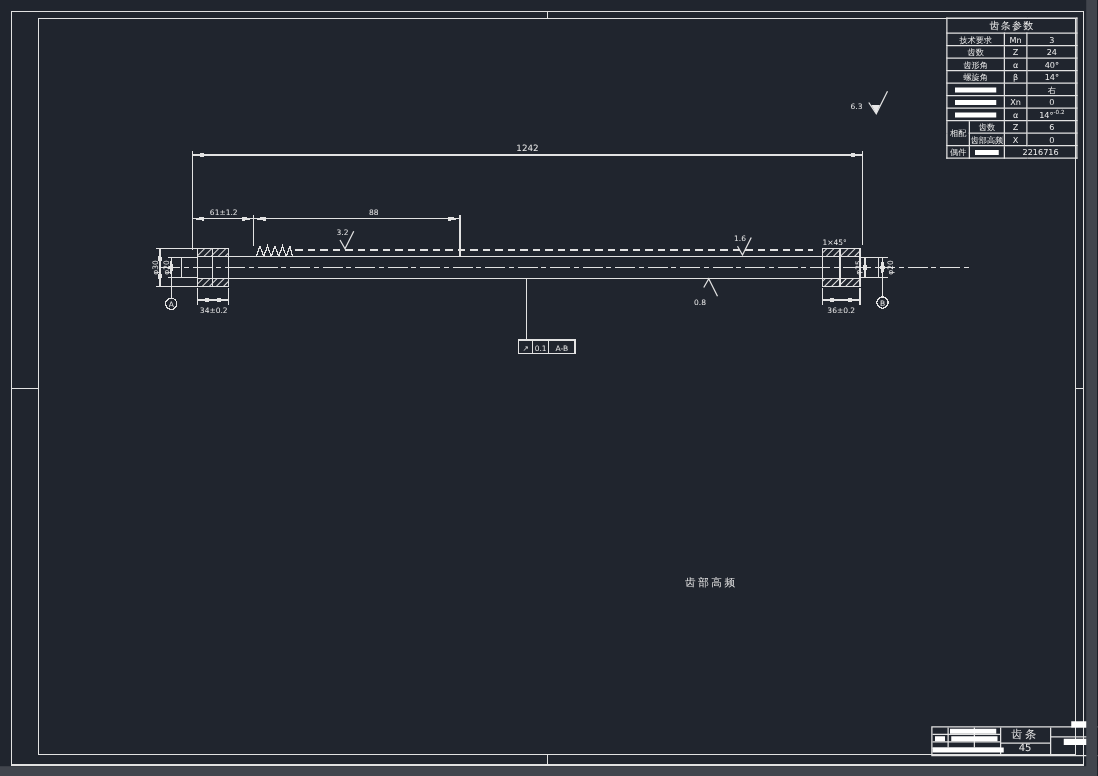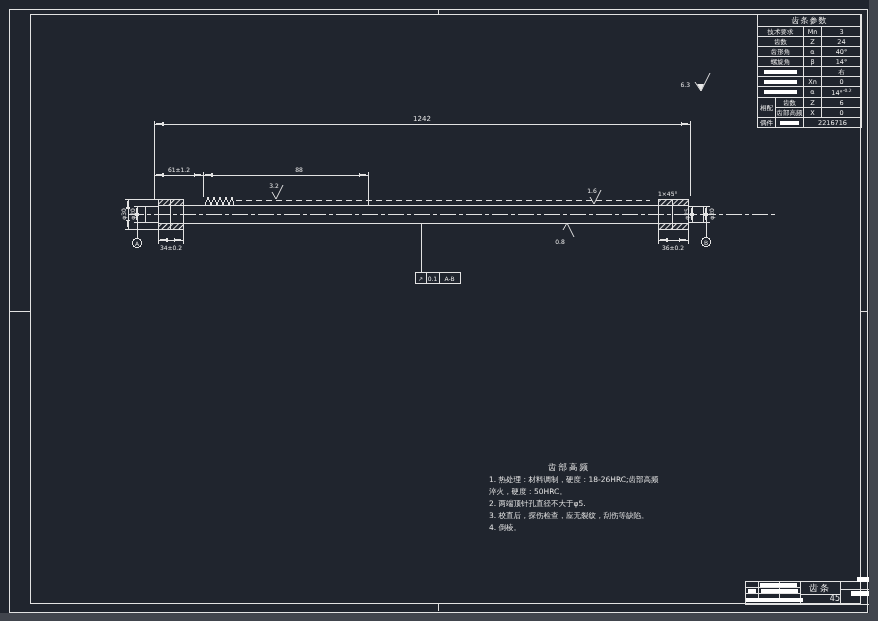--- a/index.html
+++ b/index.html
@@ -28,21 +28,21 @@
   .tech{position:absolute;left:489px;top:461px;width:178px;font-size:7.5px;
         line-height:12px;color:#e3e3e3;}
   .tech .tr-title{text-align:center;width:160px;font-size:8.5px;margin-bottom:1px;letter-spacing:2px;}
   .tech .tr-line{white-space:nowrap;}
   
   .tblock{position:absolute;left:745px;top:581px;width:127px;height:22px;border:1px solid #e2e2e2;padding-left:35px;}
   .tb-line{position:absolute;background:#e2e2e2;}
   .tb-name{position:absolute;left:54px;top:0px;width:40px;height:12px;font-size:9px;
            text-align:center;line-height:12px;letter-spacing:2px;}
   .tb-mat{position:absolute;left:54px;top:12px;width:40px;height:10px;font-size:8px;
-          text-align:right;line-height:10px;}
+          text-align:center;line-height:10px;}
   .wbar{position:absolute;background:#fff;}
 </style>
 </head>
 <body>
 
 <div class="stage">
 
   <svg width="878" height="621" shape-rendering="crispEdges">
     <defs>
       <pattern id="hatch" width="4" height="4" patternTransform="rotate(45)" patternUnits="userSpaceOnUse">
@@ -228,27 +228,20 @@
           <td>
             <div class="bar"></div>
           </td>
           <td colspan="2">2216716</td>
         </tr>
       </tbody>
   </table>
 
   <div class="tech">
     <div class="tr-title">齿部高频</div>
-    <div>
-        <div class="tr-line">1. 热处理：材料调制，硬度：18-26HRC;齿部高频</div>
-        <div class="tr-line">淬火，硬度：50HRC。</div>
-        <div class="tr-line">2. 两端顶针孔直径不大于φ5.</div>
-        <div class="tr-line">3. 校直后，探伤检查，应无裂纹，刮伤等缺陷。</div>
-        <div class="tr-line">4. 倒棱。</div>
-      </div>
   </div>
 
   <div class="tblock">
     <div class="tb-line" style="left:54px;top:0;width:1px;height:22px;"></div>
     <div class="tb-line" style="left:94px;top:0;width:1px;height:22px;"></div>
     <div class="tb-line" style="left:54px;top:12px;width:40px;height:1px;"></div>
     <div class="tb-line" style="left:0;top:5px;width:54px;height:1px;"></div>
     <div class="tb-line" style="left:0;top:11px;width:54px;height:1px;"></div>
     <div class="tb-line" style="left:0;top:16px;width:54px;height:1px;"></div>
     <div class="tb-line" style="left:12px;top:0;width:1px;height:16px;"></div>

